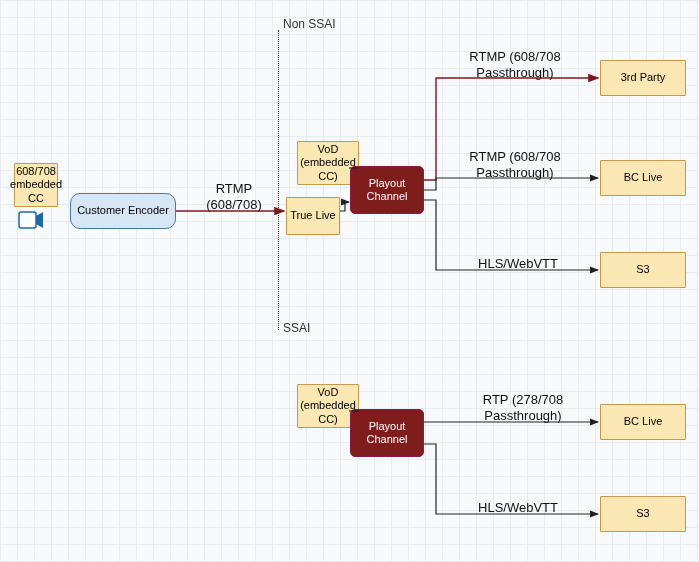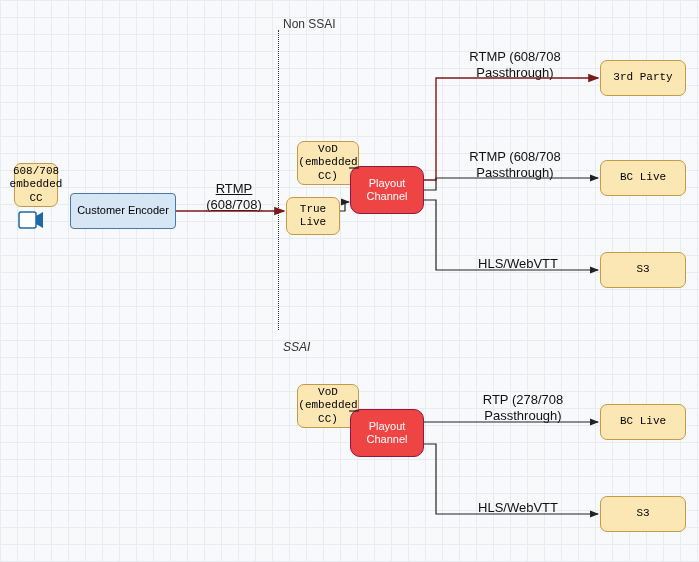--- a/index.html
+++ b/index.html
@@ -18,36 +18,36 @@
     .node {
       position: absolute;
       display: flex;
       align-items: center;
       justify-content: center;
       text-align: center;
       font-size: 11px;
       line-height: 1.2;
       border: 1px solid #333;
     }
-    .tan { background: #fbe7b3; border-color: #c49a4a; border-radius: 7px; font-family: Liberation Mono, monospace; }
-    .blue { background: #d6e6f5; border-color: #4a78a6; border-radius: 4px; }
-    .pink { background: #ef4444; color: #fff; border-color: #8a1848; border-radius: 10px; font-weight: 500; }
+    .tan { background: #fbe7b3; border-color: #c49a4a; border-radius: 1px; }
+    .blue { background: #d6e6f5; border-color: #4a78a6; border-radius: 10px; }
+    .pink { background: #7f1d1d; color: #fff; border-color: #8a1848; border-radius: 5px; font-weight: 500; }
     .label { position: absolute; font-size: 13px; text-align: center; line-height: 1.2; color: #111; }
     .divider { position: absolute; border-left: 1.5px dotted #333; }
     .section { position: absolute; font-size: 12px; color: #333; }
     svg.wires { position: absolute; left: 0; top: 0; width: 699px; height: 562px; pointer-events: none; }
     .arrow { stroke: #222; stroke-width: 1.2; fill: none; marker-end: url(#arrowhead); }
     .arrow-red { stroke: #7b1a1a; stroke-width: 1.4; fill: none; marker-end: url(#arrowhead-red); }
   </style>
 </head>
 <body>
 
 <div class="divider" style="left:278px; top:30px; height:300px;"></div>
 <div class="section" style="left:283px; top:17px;">Non SSAI</div>
-<div class="section" style="left:283px; top:340px;font-style:italic;">SSAI</div>
+<div class="section" style="left:283px; top:321px;">SSAI</div>
 
 <div class="node tan" style="left:14px; top:163px; width:44px; height:44px;">608/708 embedded CC</div>
 
 <svg style="position:absolute; left:18px; top:211px; width:26px; height:19px;">
   <rect x="1" y="1" width="17" height="16" rx="2" fill="#fff" stroke="#1f6aa5" stroke-width="1.5"></rect>
   <polygon points="18,5 25,1 25,17 18,13" fill="#1f6aa5"></polygon>
 </svg>
 
 <div class="node blue" style="left:70px; top:193px; width:106px; height:36px;">Customer Encoder</div>
 
@@ -59,21 +59,21 @@
 
 <div class="node tan" style="left:600px; top:60px; width:86px; height:36px;">3rd Party</div>
 <div class="node tan" style="left:600px; top:160px; width:86px; height:36px;">BC Live</div>
 <div class="node tan" style="left:600px; top:252px; width:86px; height:36px;">S3</div>
 
 <div class="node tan" style="left:297px; top:384px; width:62px; height:44px;">VoD (embedded CC)</div>
 <div class="node pink" style="left:350px; top:409px; width:74px; height:48px;">Playout Channel</div>
 <div class="node tan" style="left:600px; top:404px; width:86px; height:36px;">BC Live</div>
 <div class="node tan" style="left:600px; top:496px; width:86px; height:36px;">S3</div>
 
-<div class="label" style="left:199px; top:181px; width:70px;text-decoration:underline;">RTMP (608/708)</div>
+<div class="label" style="left:199px; top:181px; width:70px;">RTMP (608/708)</div>
 <div class="label" style="left:450px; top:49px; width:130px;">RTMP (608/708 Passthrough)</div>
 <div class="label" style="left:450px; top:149px; width:130px;">RTMP (608/708 Passthrough)</div>
 <div class="label" style="left:463px; top:256px; width:110px;">HLS/WebVTT</div>
 <div class="label" style="left:458px; top:392px; width:130px;">RTP (278/708 Passthrough)</div>
 <div class="label" style="left:463px; top:500px; width:110px;">HLS/WebVTT</div>
 
 <svg class="wires">
   <defs>
     <marker id="arrowhead" markerWidth="8" markerHeight="8" refX="7" refY="3" orient="auto">
       <path d="M0,0 L8,3 L0,6 Z" fill="#222"></path>

